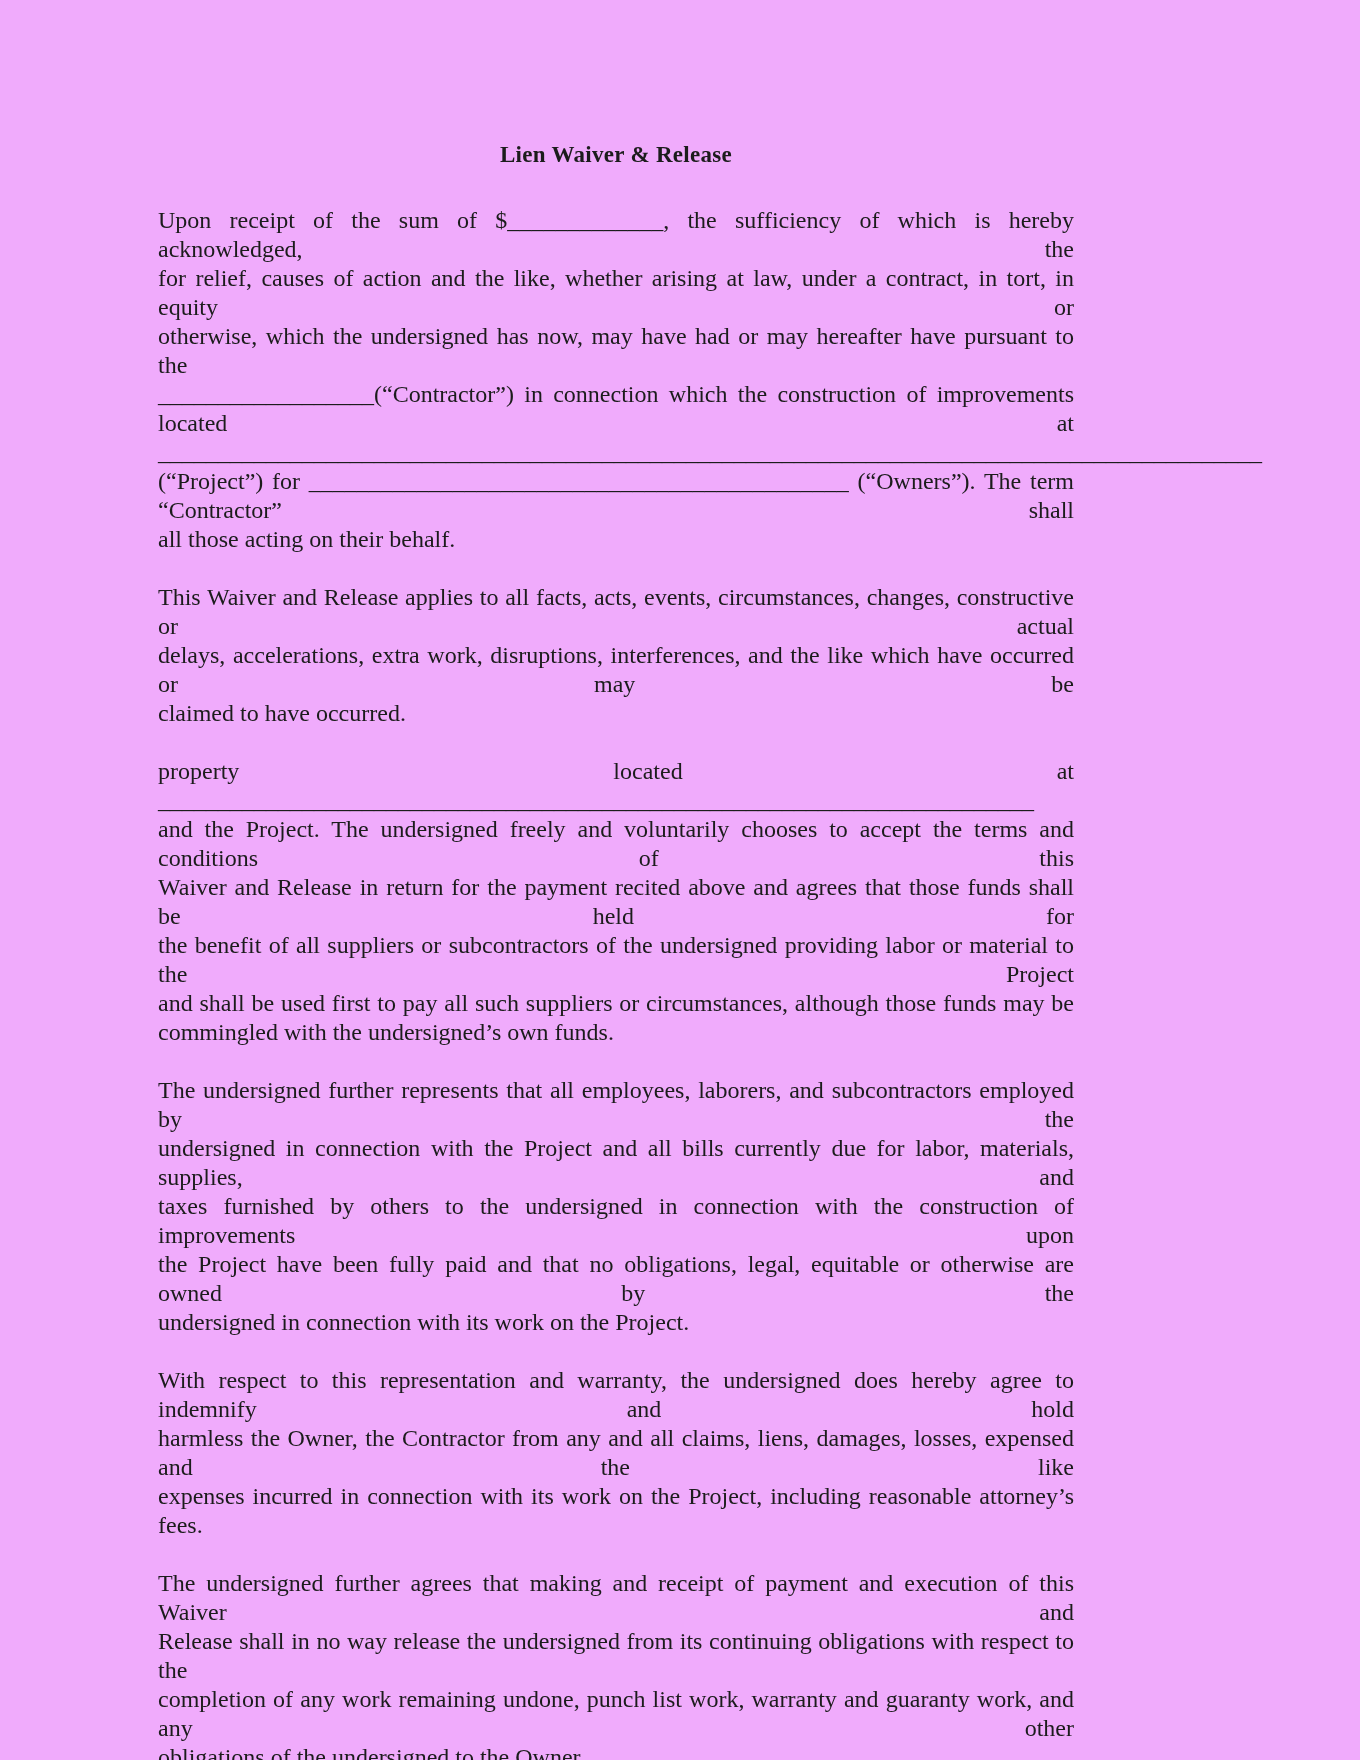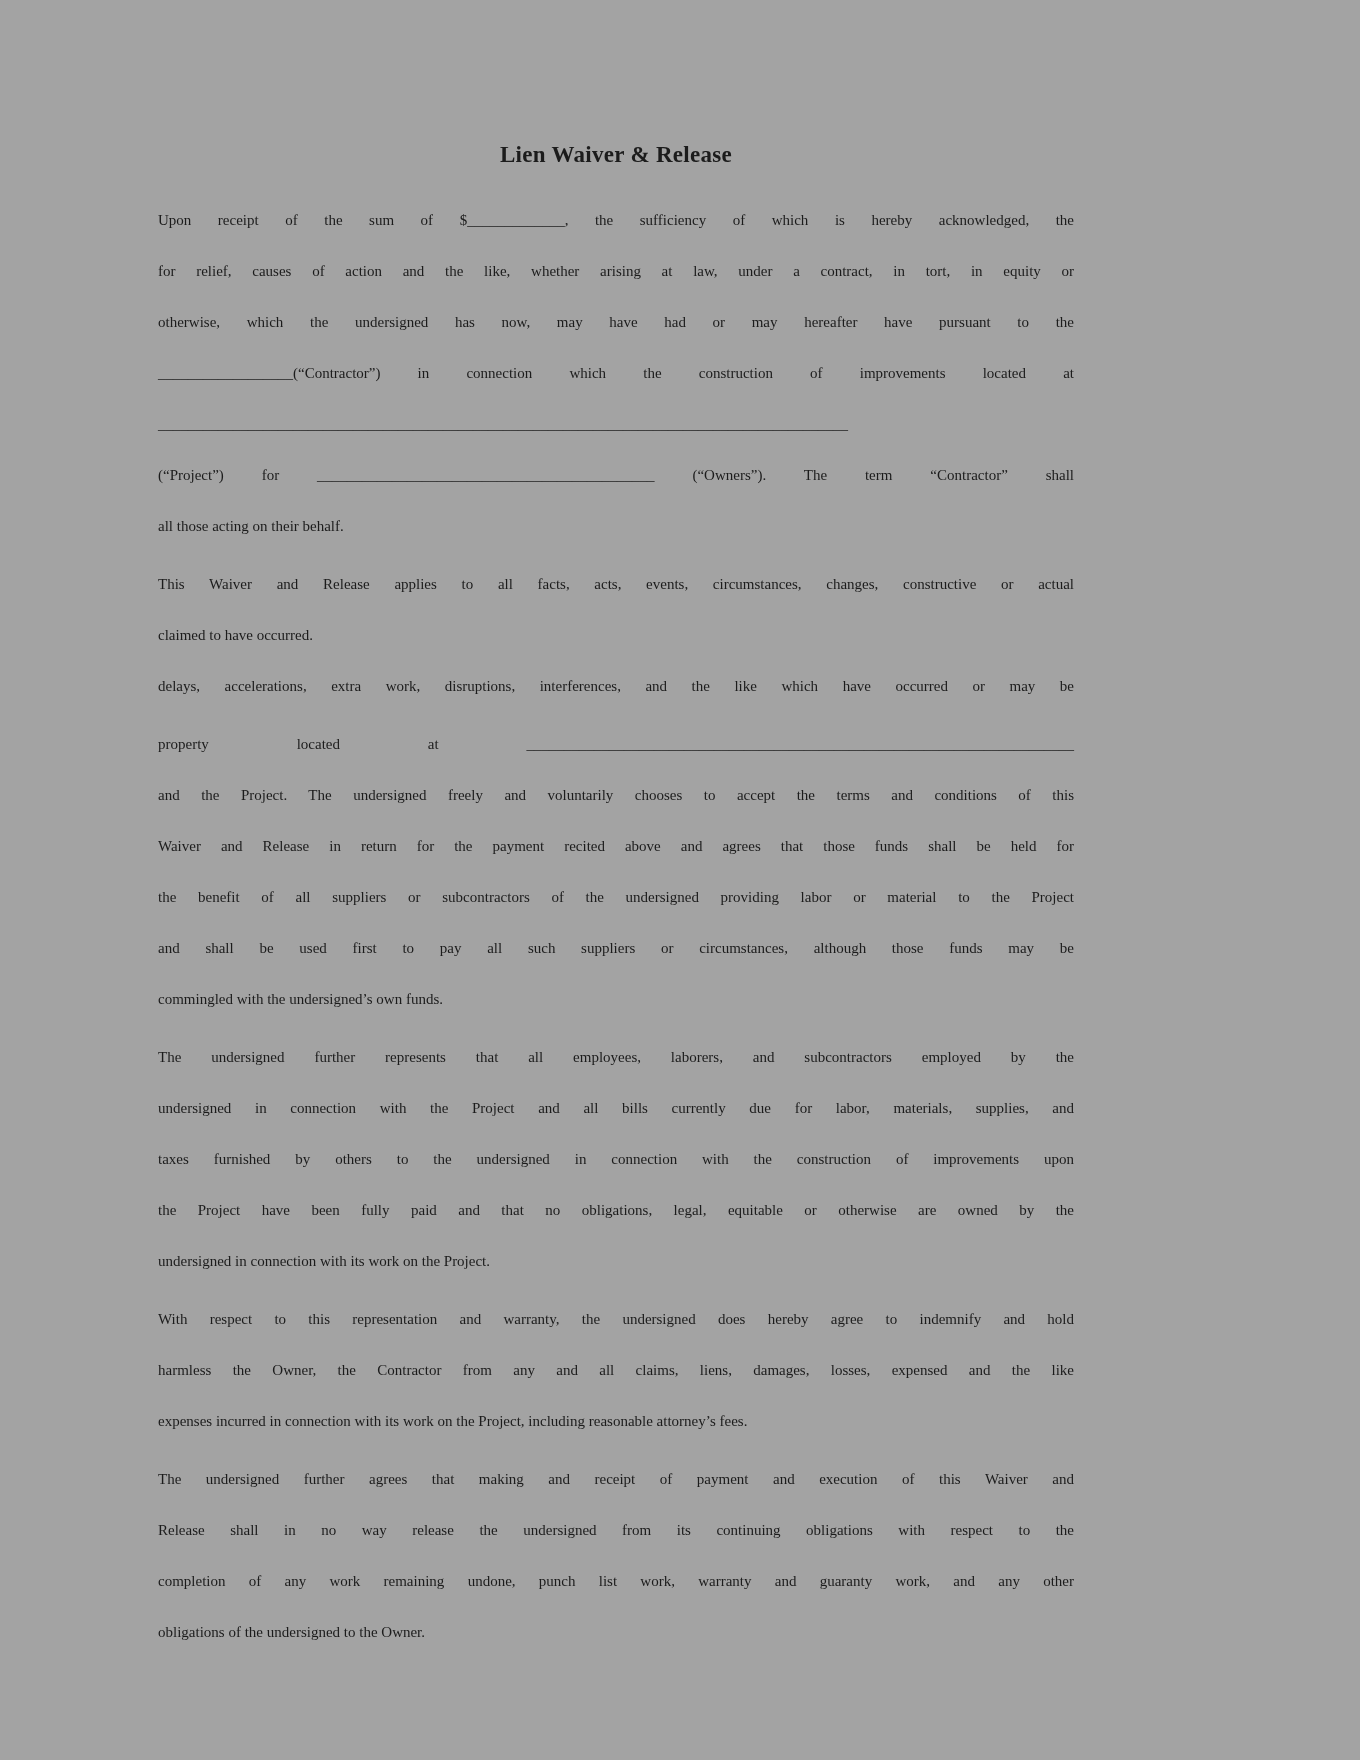--- a/index.html
+++ b/index.html
@@ -4,21 +4,21 @@
 <style>
   html, body {
     margin: 0;
     padding: 0;
     background: #ffffff;
   }
   .page {
     position: relative;
     width: 1360px;
     height: 1760px;
-    background: #a3a3a3;
+    background: #f0abfc;
     font-family: "Liberation Serif", "DejaVu Serif", serif;
     color: #1c1c1c;
     overflow: hidden;
     box-sizing: border-box;
     text-decoration: underline;
   }
   .content {
     position: absolute;
     top: 140px;
     left: 158px;
@@ -29,26 +29,25 @@
     font-weight: bold;
     text-align: center;
     line-height: 30px;
     margin: 0 0 36px 0;
     letter-spacing: 0.3px;
   }
   .para {
     margin: 0 0 29px 0;
   }
   .line {
-    font-size: 15px;
+    font-size: 24px;
     line-height: 29px;
     text-align: justify;
     text-align-last: justify;
     white-space: normal;
-    margin-top: 22px;
   }
   .line.last {
     text-align-last: left;
   }
 </style>
 </head>
 <body>
 
 <div class="page">
   <div class="content">
@@ -58,22 +57,22 @@
           <div class="line">Upon receipt of the sum of $_____________, the sufficiency of which is hereby acknowledged, the</div>
           <div class="line">for relief, causes of action and the like, whether arising at law, under a contract, in tort, in equity or</div>
           <div class="line">otherwise, which the undersigned has now, may have had or may hereafter have pursuant to the</div>
           <div class="line">__________________(“Contractor”) in connection which the construction of improvements located at</div>
           <div class="line">____________________________________________________________________________________________</div>
           <div class="line">(“Project”) for _____________________________________________ (“Owners”). The term “Contractor” shall</div>
           <div class="line last">all those acting on their behalf.</div>
         </div>
         <div class="para">
           <div class="line">This Waiver and Release applies to all facts, acts, events, circumstances, changes, constructive or actual</div>
+          <div class="line">delays, accelerations, extra work, disruptions, interferences, and the like which have occurred or may be</div>
           <div class="line last">claimed to have occurred.</div>
-          <div class="line">delays, accelerations, extra work, disruptions, interferences, and the like which have occurred or may be</div>
         </div>
         <div class="para">
           <div class="line">property located at _________________________________________________________________________</div>
           <div class="line">and the Project. The undersigned freely and voluntarily chooses to accept the terms and conditions of this</div>
           <div class="line">Waiver and Release in return for the payment recited above and agrees that those funds shall be held for</div>
           <div class="line">the benefit of all suppliers or subcontractors of the undersigned providing labor or material to the Project</div>
           <div class="line">and shall be used first to pay all such suppliers or circumstances, although those funds may be</div>
           <div class="line last">commingled with the undersigned’s own funds.</div>
         </div>
         <div class="para">

